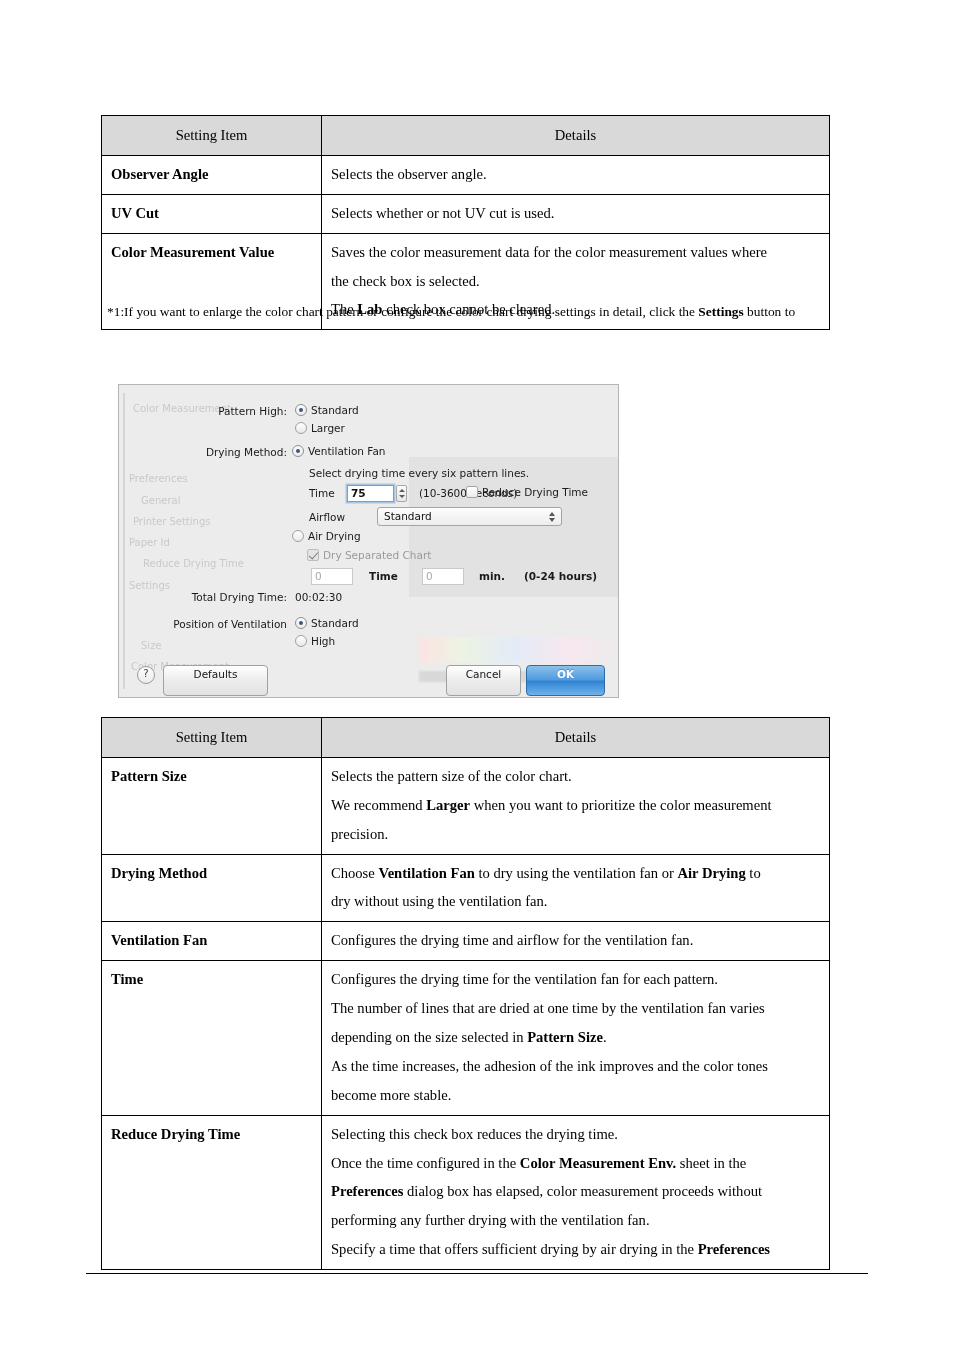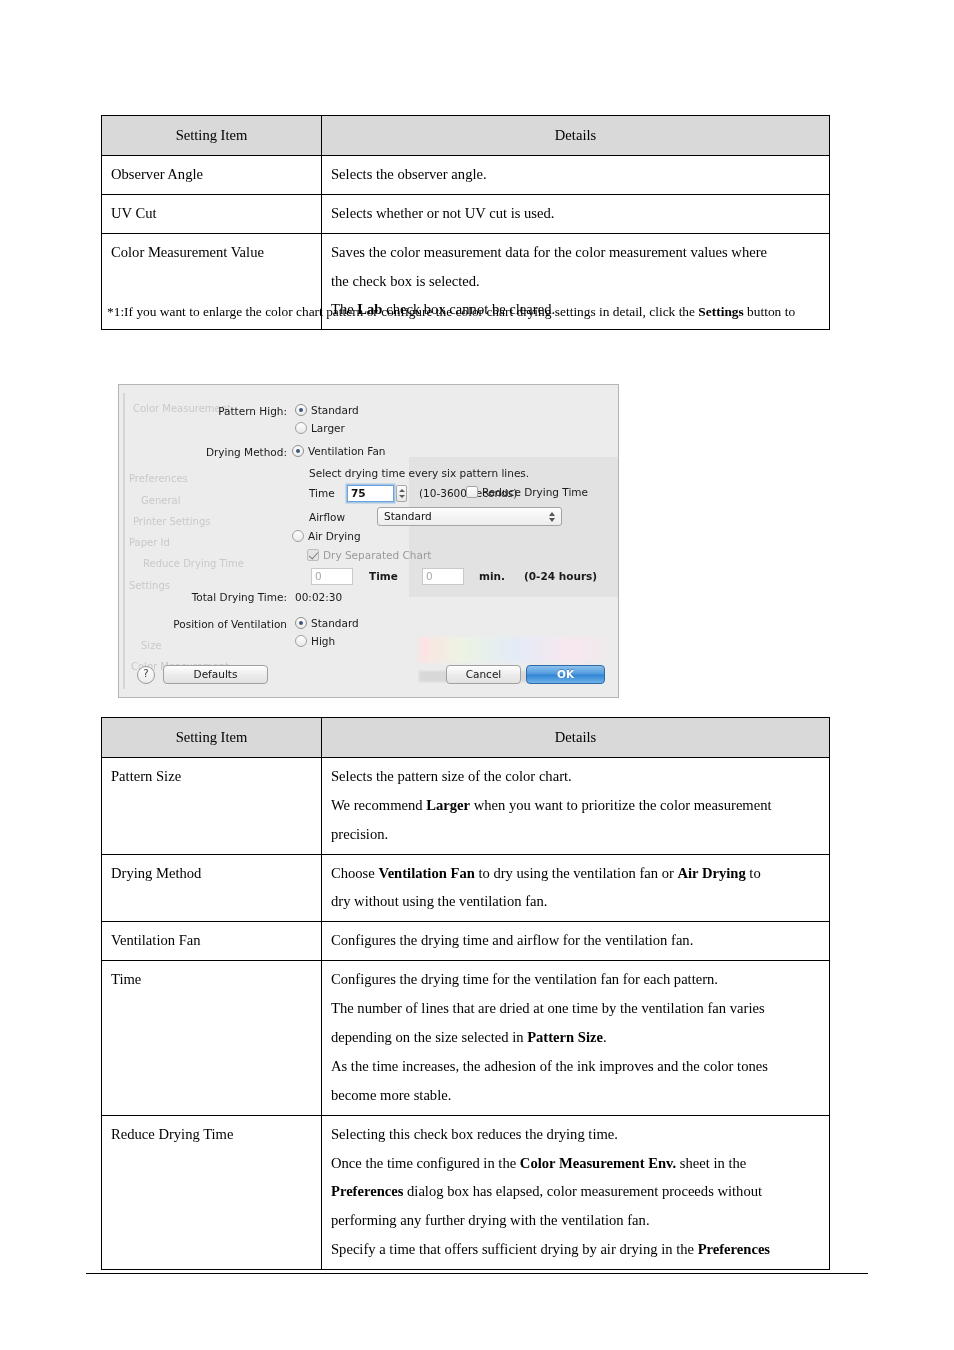--- a/index.html
+++ b/index.html
@@ -63,21 +63,21 @@
   .settings-table .col-details { width: 508px; }
 
   .settings-table thead th {
     background: #d9d9d9;
     font-weight: normal;
     text-align: center;
     padding-top: 5px;
     font-size: 14.6px;
   }
   .settings-table td.item-cell {
-    font-weight: normal;
+    font-weight: bold;
   }
   .settings-table td.details-cell p {
     margin: 0;
   }
 
   #table-one {
     left: 101px;
     top: 115px;
     width: 728px;
   }
@@ -301,21 +301,21 @@
     left: 0;
     border-left: 3.5px solid transparent;
     border-right: 3.5px solid transparent;
   }
   .combo .arrows::before { top: 1px; border-bottom: 4px solid #555; }
   .combo .arrows::after  { bottom: 1px; border-top: 4px solid #555; }
 
   
   .btn {
     box-sizing: border-box;
-    height: 19px;
+    height: 31px;
     border-radius: 4px;
     border: 1px solid #a0a0a0;
     background: linear-gradient(#ffffff,#ececec 52%,#e2e2e2);
     font-family: "DejaVu Sans", sans-serif;
     font-size: 10.5px;
     color: #161616;
     line-height: 17px;
     text-align: center;
     position: absolute;
   }

